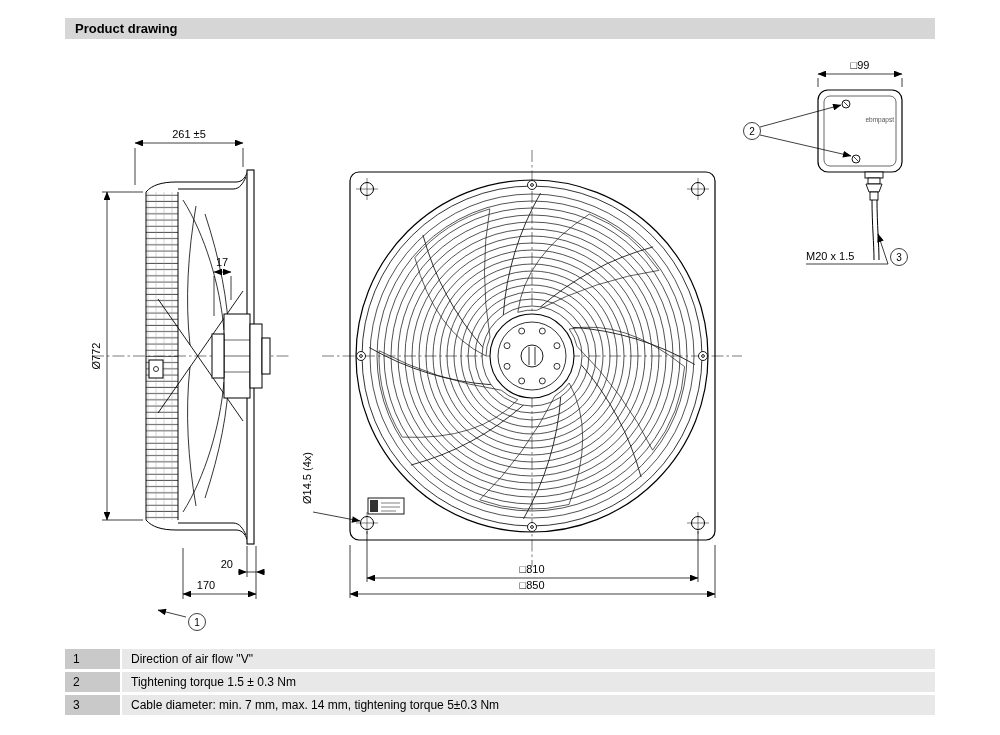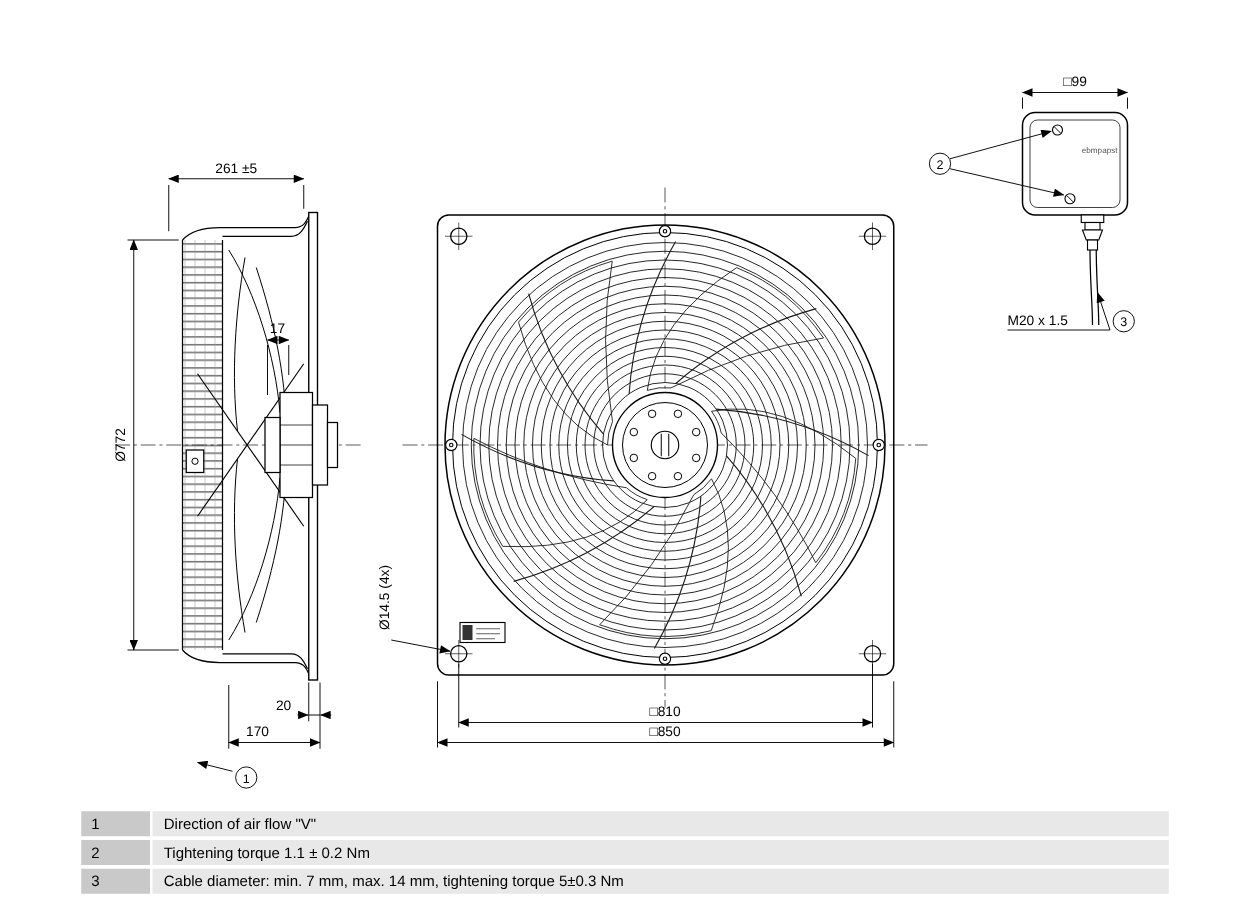--- a/index.html
+++ b/index.html
@@ -15,20 +15,21 @@
   svg text.co{font-size:10px;}
   .cl{stroke:#444;stroke-width:0.7;stroke-dasharray:12 3 2.5 3;fill:none;}
   .dim{stroke:#000;stroke-width:0.75;fill:none;}
   .dln{stroke:#000;stroke-width:0.75;fill:none;marker-start:url(#arr);marker-end:url(#arr);}
   .out{stroke:#000;fill:none;}
 </style>
 </head>
 <body>
 <div id="page">
 
+<div id="title-bar">Product drawing</div>
 
 <svg id="drawing-svg" viewBox="0 0 1000 735" xmlns="http://www.w3.org/2000/svg">
   <defs>
     <marker id="arr" viewBox="0 0 10 8" refX="9.5" refY="4" markerWidth="12" markerHeight="9" orient="auto-start-reverse">
       <path d="M0,0 L10,4 L0,8 Z" fill="#000"></path>
     </marker>
     <pattern id="hl" width="8" height="6.2" patternUnits="userSpaceOnUse">
       <line x1="0" y1="3" x2="8" y2="3" stroke="#222" stroke-width="0.8"></line>
       <line x1="4" y1="0" x2="4" y2="6.2" stroke="#999" stroke-width="0.4"></line>
     </pattern>
@@ -242,21 +243,21 @@
   </g>
 </svg>
 
 <div id="notes">
   <div class="note-row">
     <div class="note-num">1</div>
     <div class="note-text">Direction of air flow "V"</div>
   </div>
   <div class="note-row">
     <div class="note-num">2</div>
-    <div class="note-text">Tightening torque 1.1 ± 0.2 Nm</div>
+    <div class="note-text">Tightening torque 1.5 ± 0.3 Nm</div>
   </div>
   <div class="note-row">
     <div class="note-num">3</div>
     <div class="note-text">Cable diameter: min. 7 mm, max. 14 mm, tightening torque 5±0.3 Nm</div>
   </div>
 </div>
 
 </div>
 
 </body></html>

